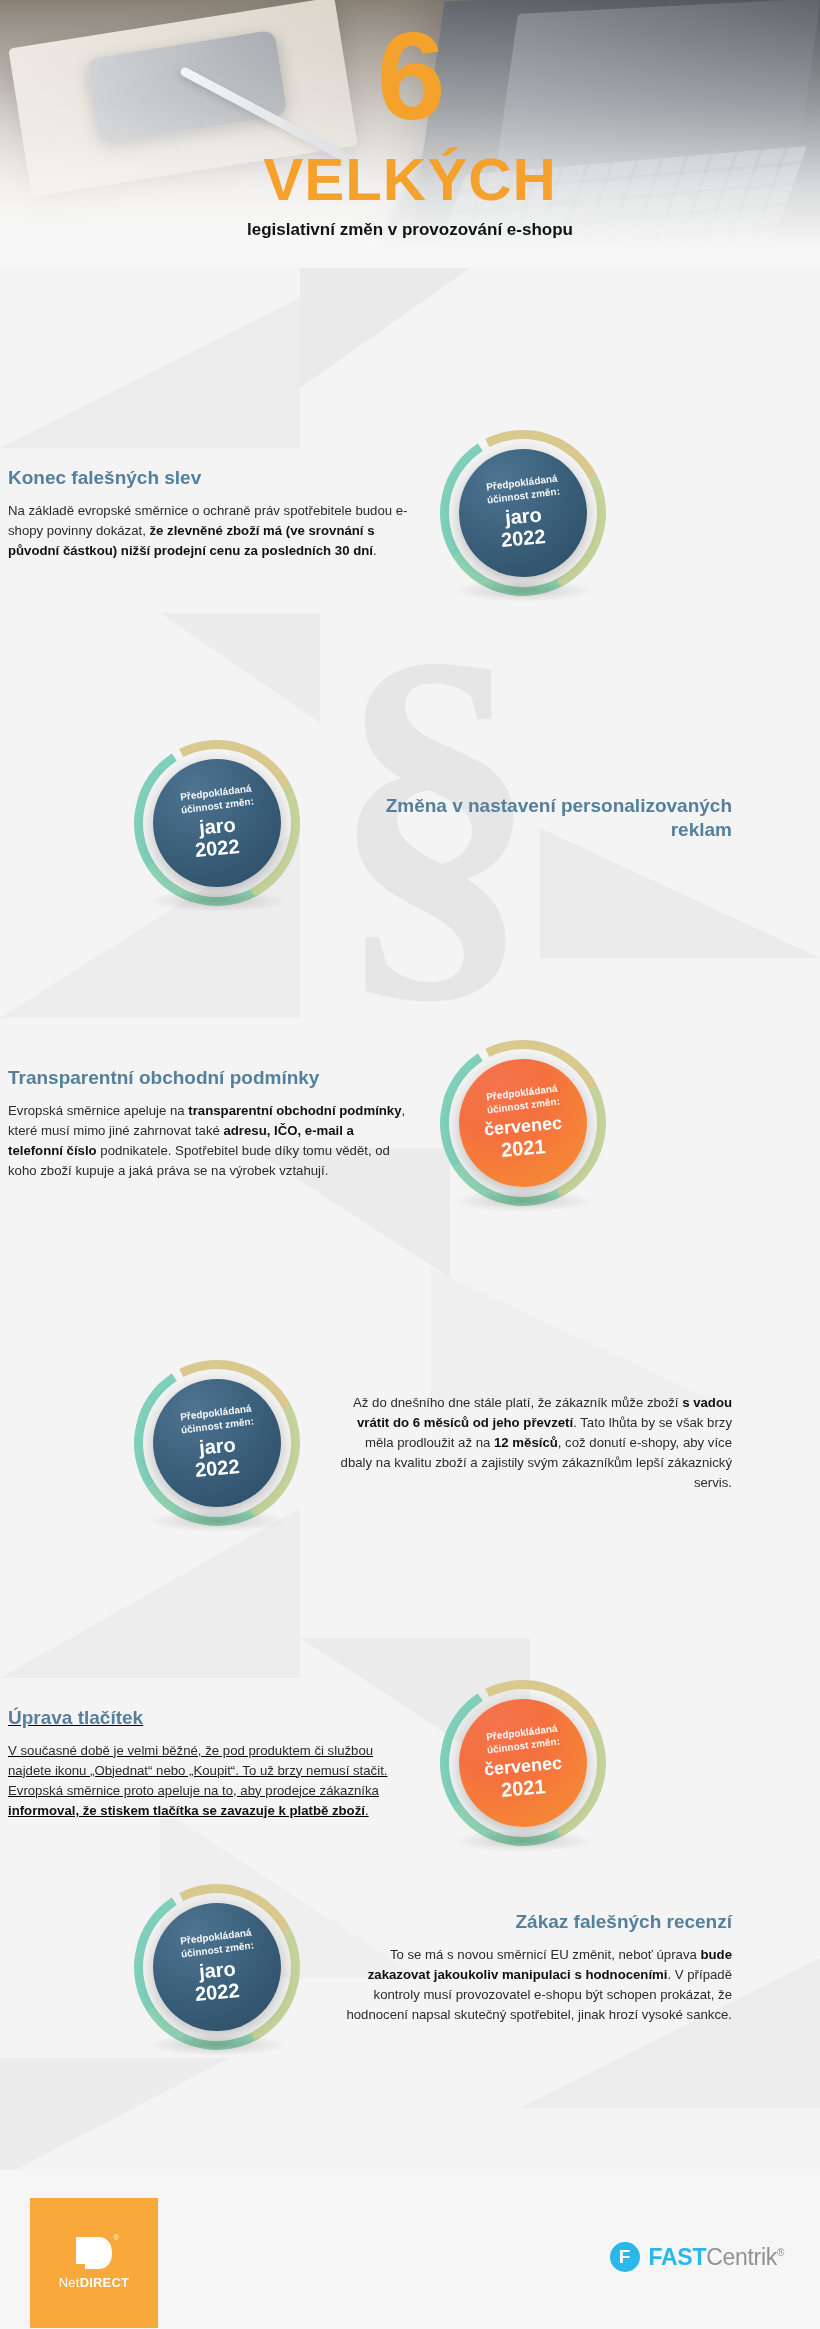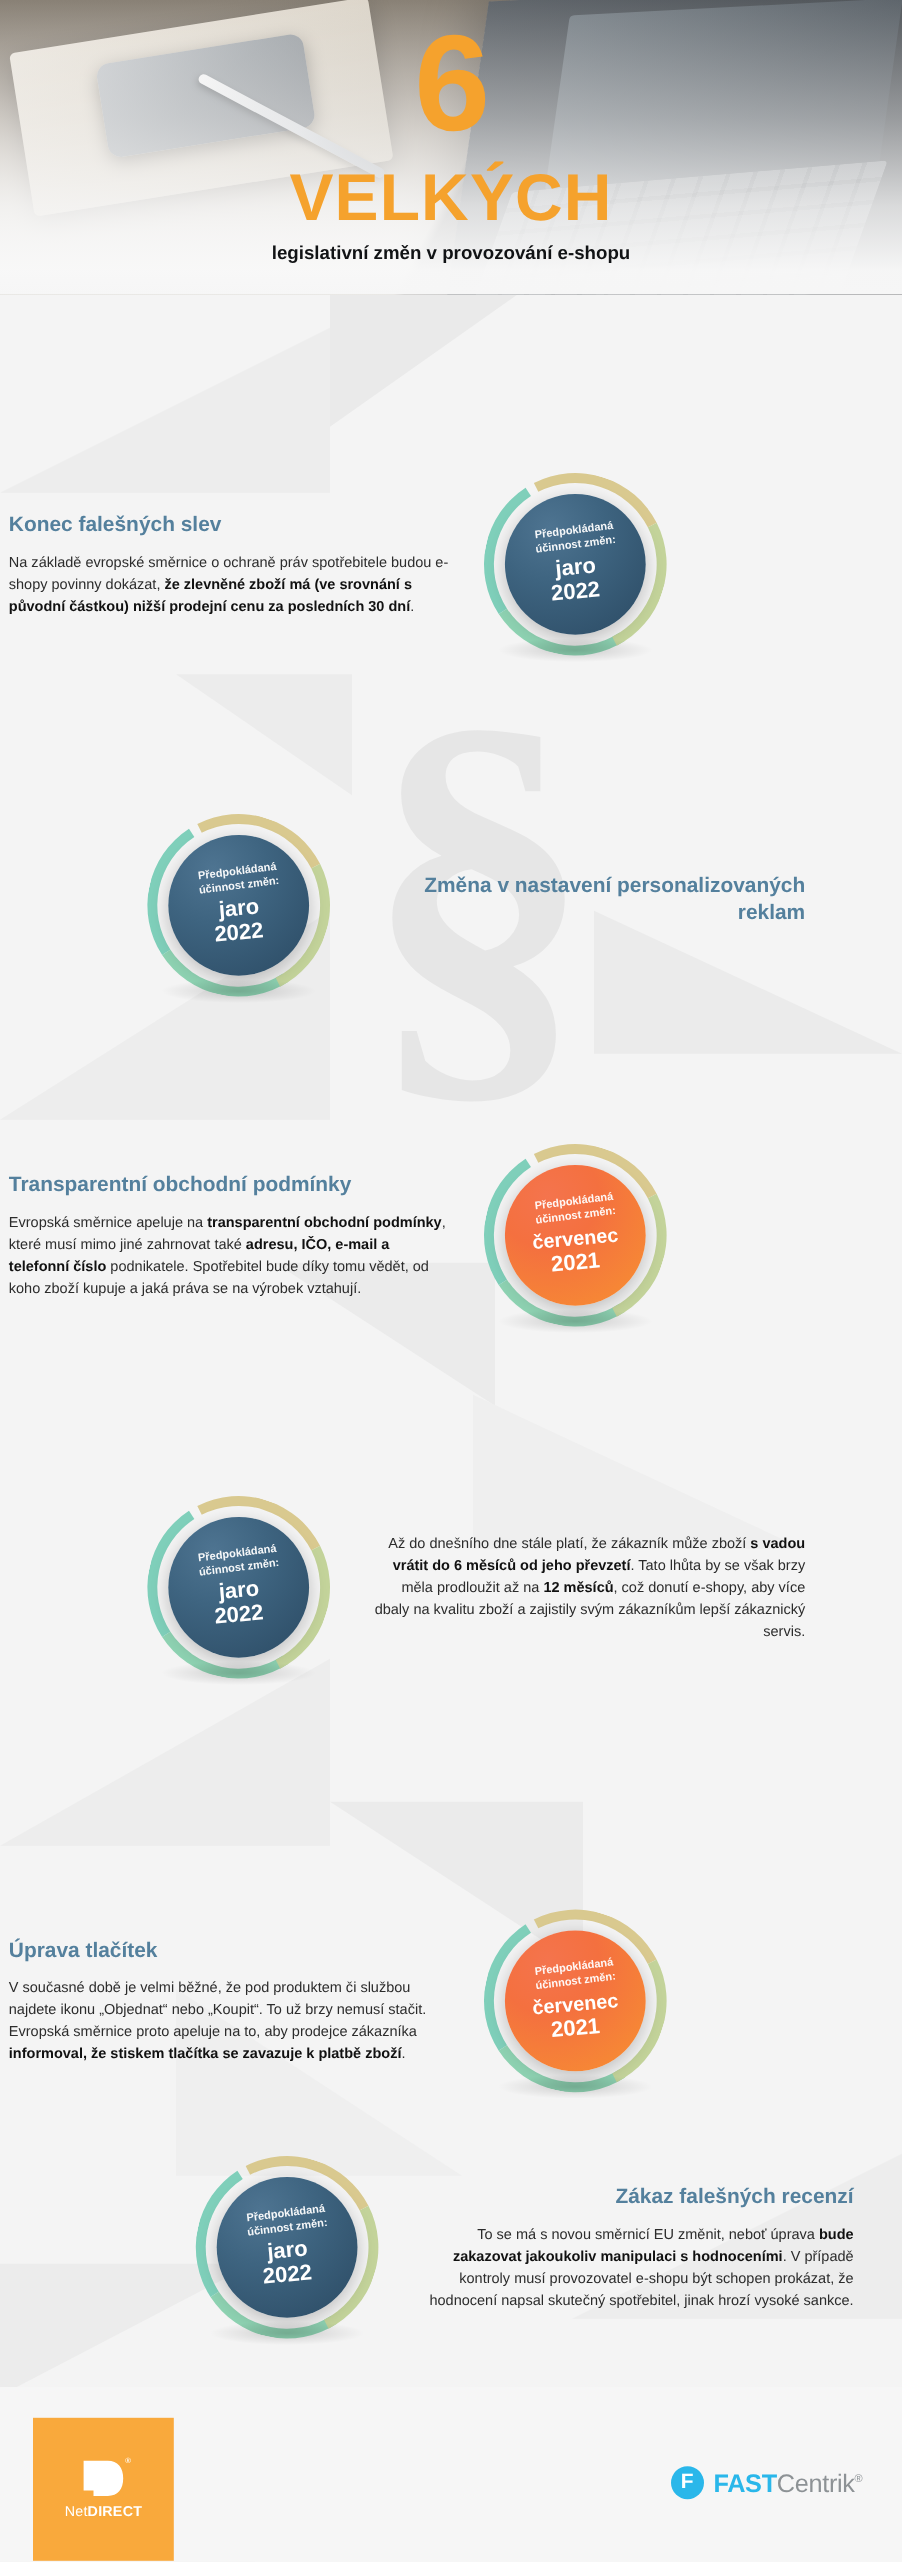--- a/index.html
+++ b/index.html
@@ -450,21 +450,21 @@
             </div>
             <div class="big">jaro</div>
             <div class="yr">2022</div>
           </div>
           <div class="badge-shadow"></div>
         </div>
       </div>
     </div>
   </div>
 
-  <div class="section" style="top:1736px;">
+  <div class="section" style="top:1680px;text-decoration:underline;">
     <div class="sec-inner">
       <div class="sec-text left">
         <div class="sec-title">Úprava tlačítek</div>
         <div class="sec-body">V současné době je velmi běžné, že pod produktem či službou najdete ikonu „Objednat“ nebo „Koupit“. To už brzy nemusí stačit. Evropská směrnice proto apeluje na to, aby prodejce zákazníka <b>informoval, že stiskem tlačítka se zavazuje k platbě zboží</b>.</div>
       </div>
       <div class="sec-badge-slot">
         <div class="badge">
           <div class="ring ring-mint"></div>
           <div class="ring ring-tan"></div>
           <div class="disc orange">
@@ -474,21 +474,21 @@
             </div>
             <div class="big">červenec</div>
             <div class="yr">2021</div>
           </div>
           <div class="badge-shadow"></div>
         </div>
       </div>
     </div>
   </div>
 
-  <div class="section" style="top:1960px;margin-left:44px;">
+  <div class="section" style="top:1884px;">
     <div class="sec-inner rtl">
       <div class="sec-text right">
         <div class="sec-title">Zákaz falešných recenzí</div>
         <div class="sec-body">To se má s novou směrnicí EU změnit, neboť úprava <b>bude zakazovat jakoukoliv manipulaci s hodnoceními</b>. V případě kontroly musí provozovatel e-shopu být schopen prokázat, že hodnocení napsal skutečný spotřebitel, jinak hrozí vysoké sankce.</div>
       </div>
       <div class="sec-badge-slot">
         <div class="badge">
           <div class="ring ring-mint"></div>
           <div class="ring ring-tan"></div>
           <div class="disc blue">

